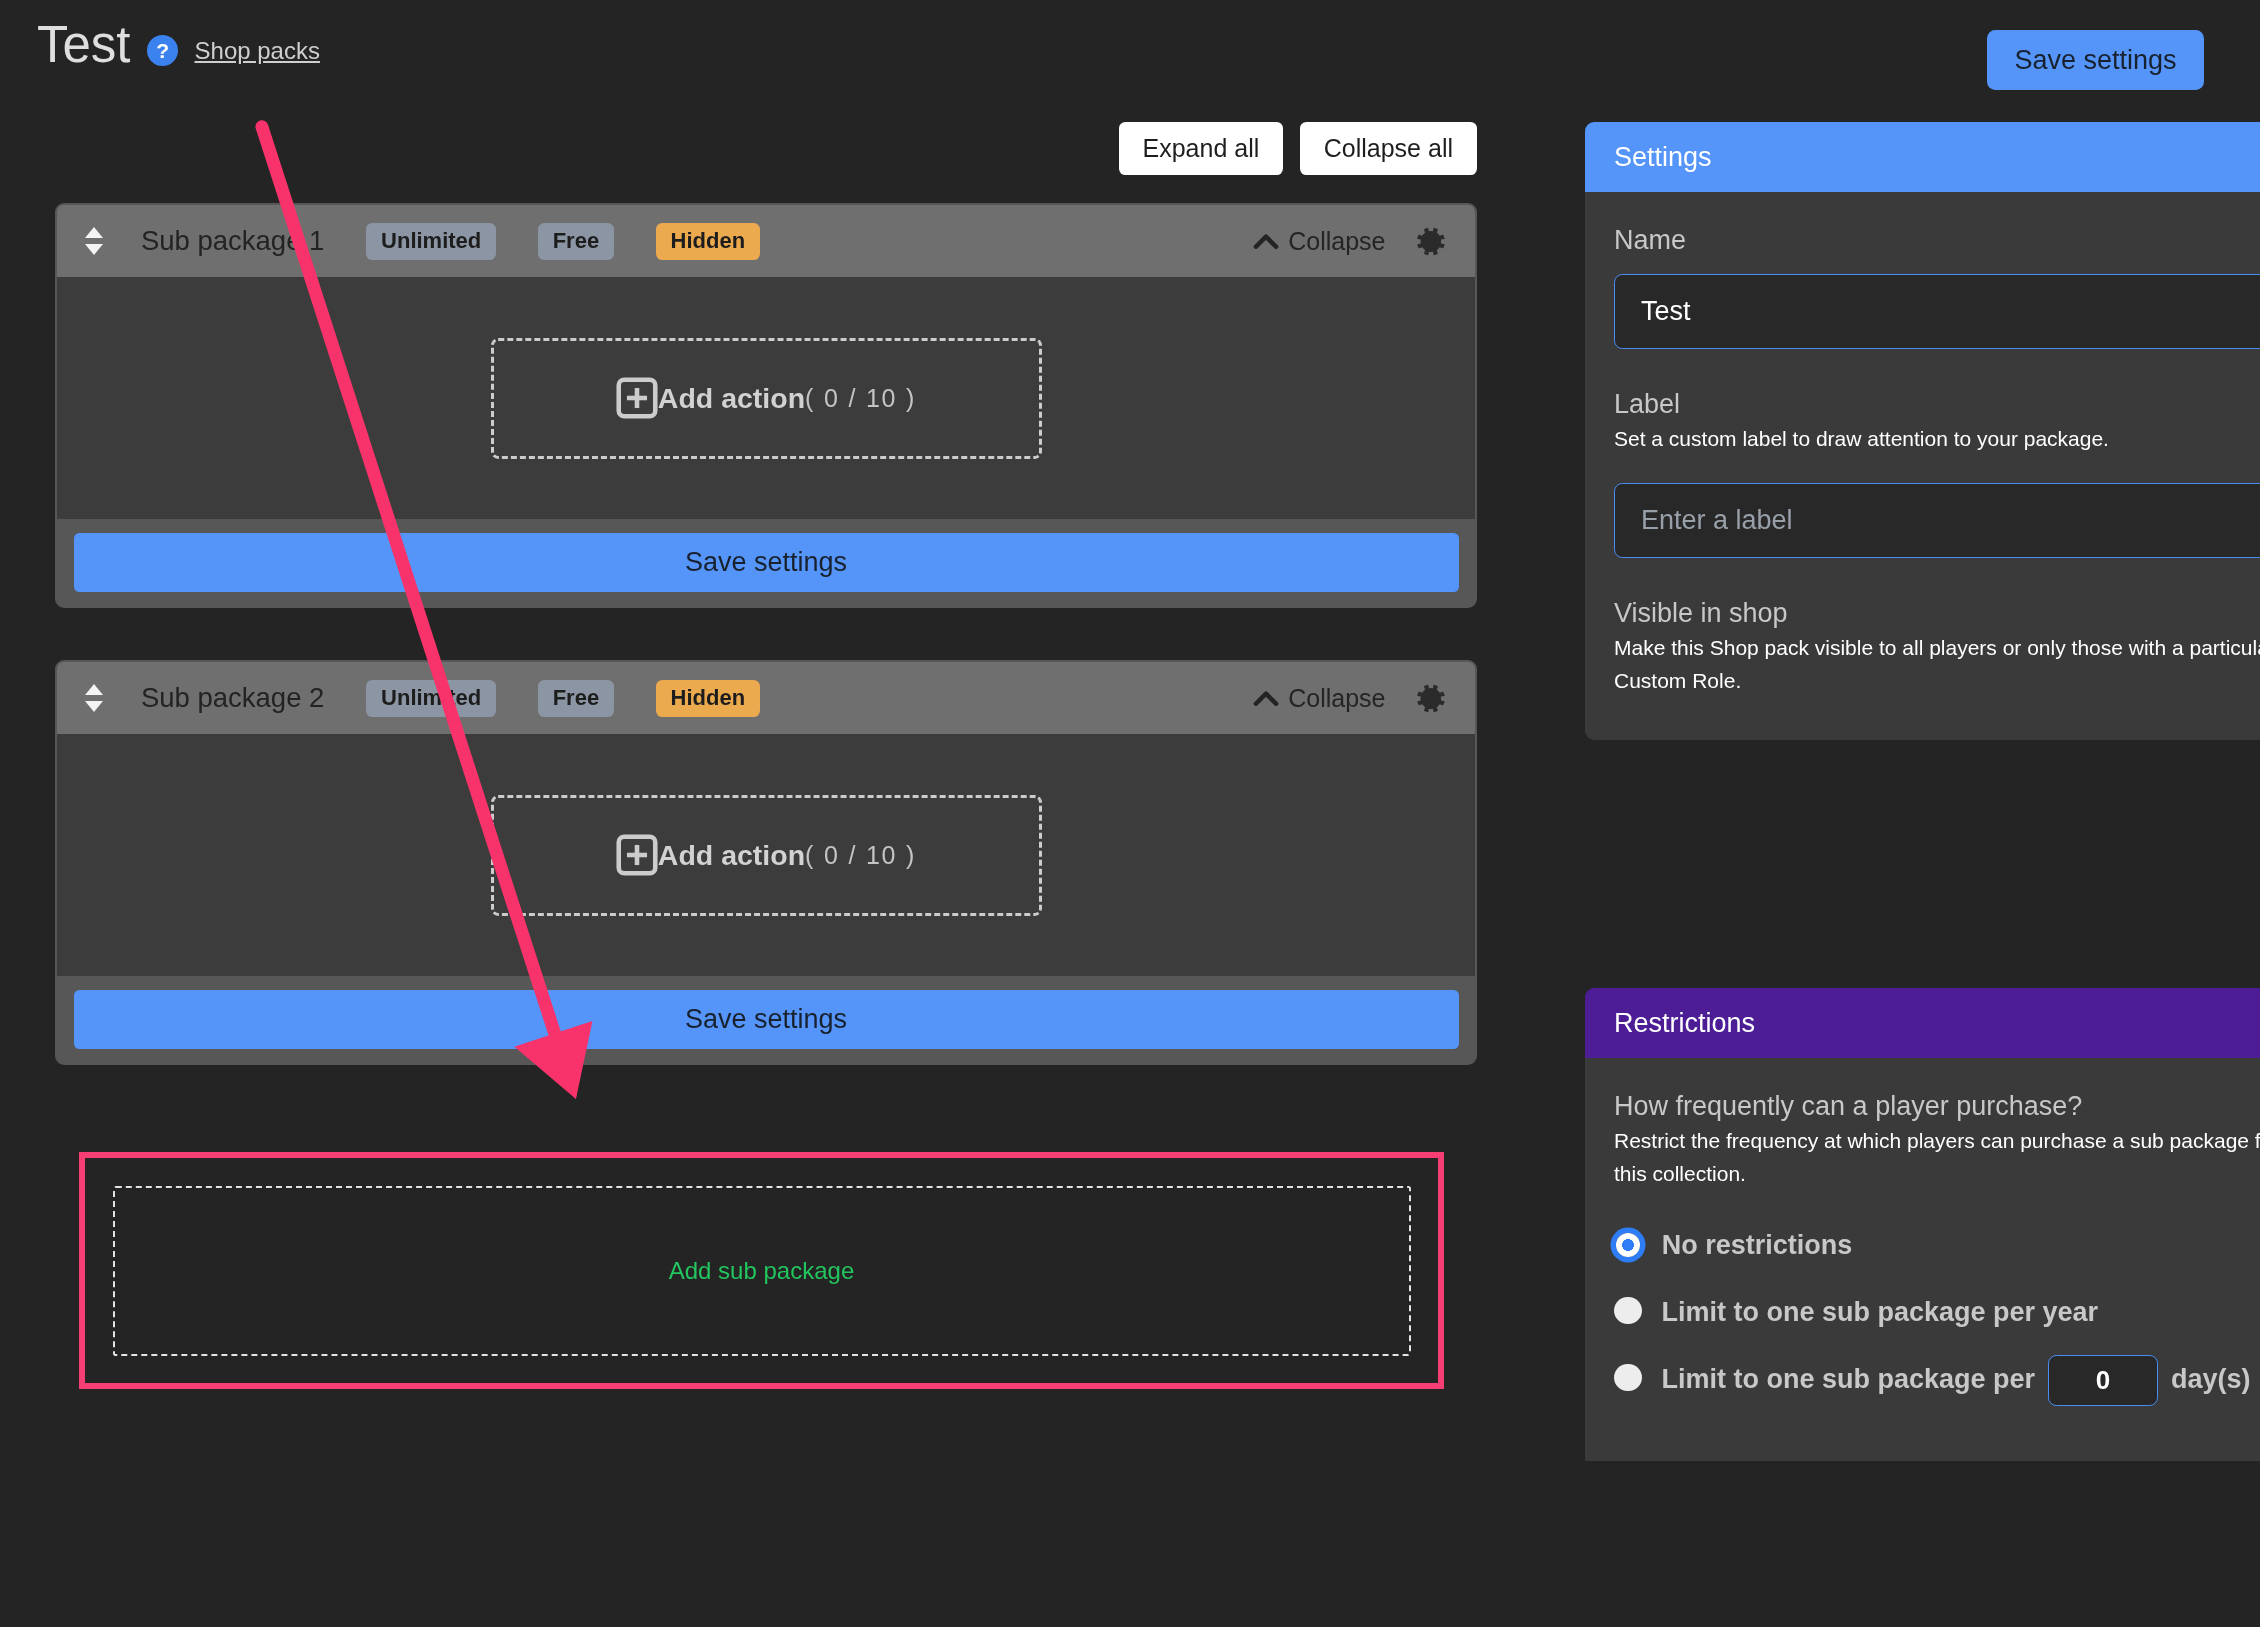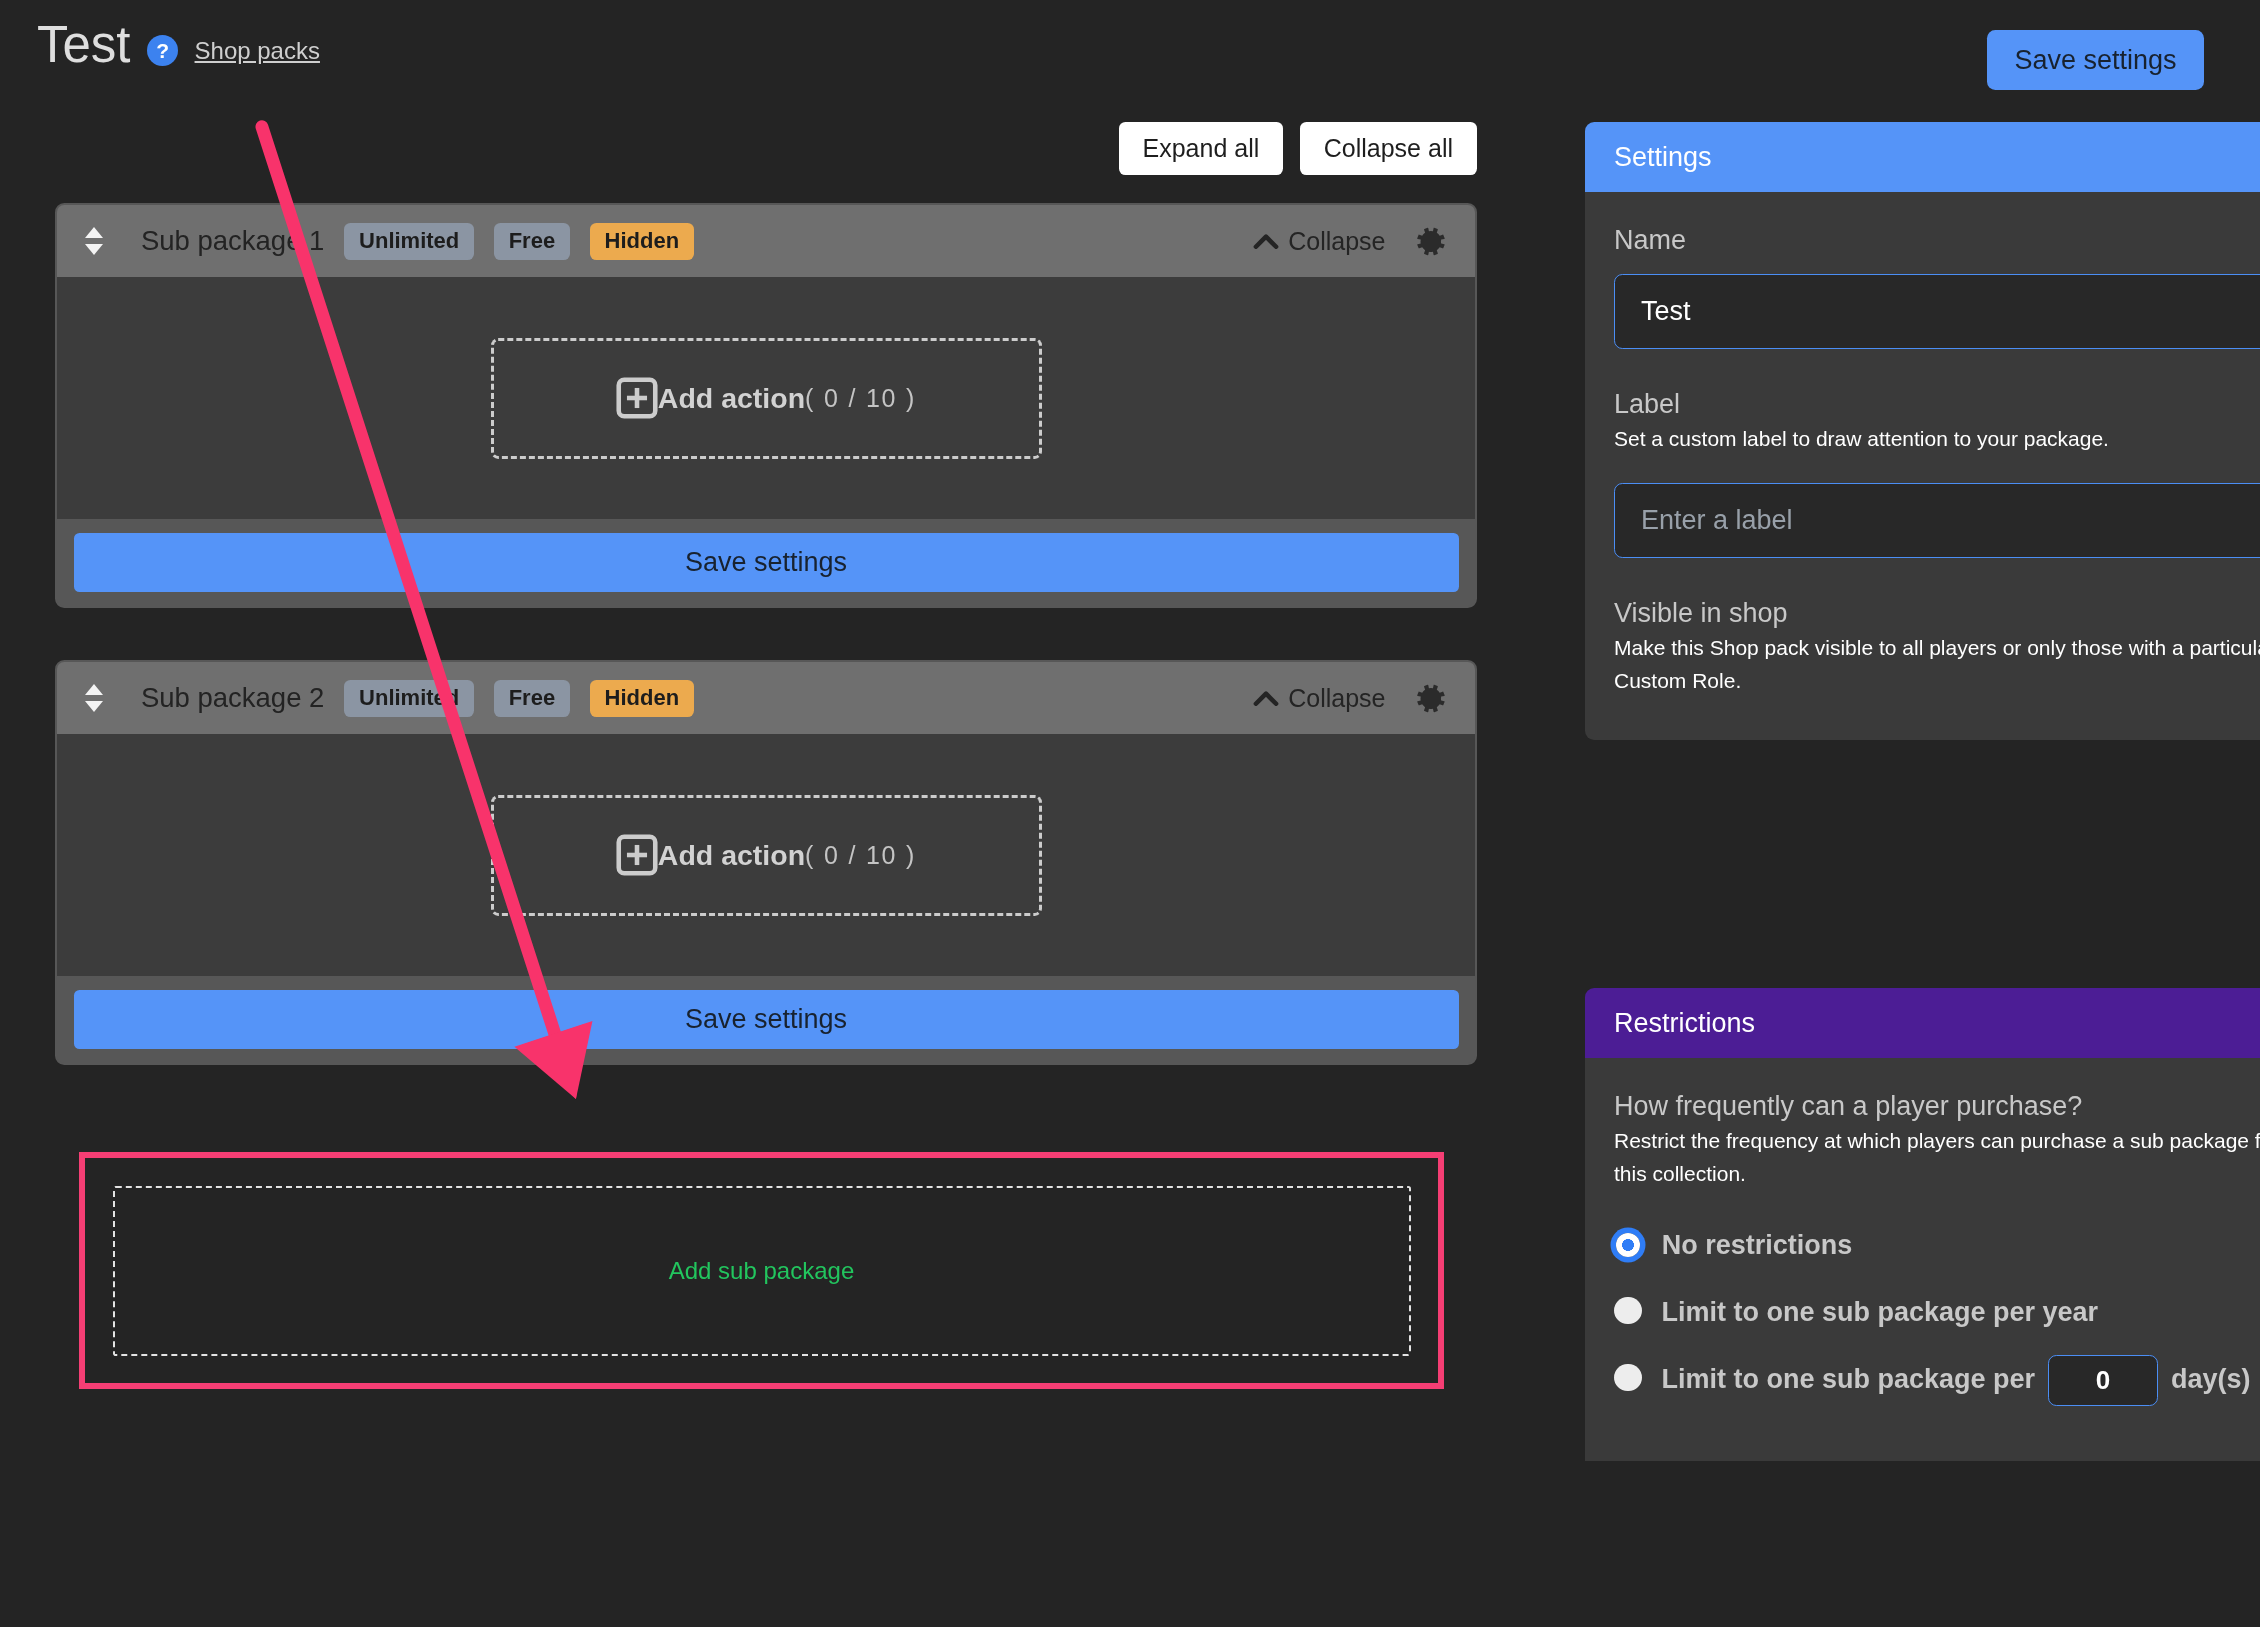--- a/index.html
+++ b/index.html
@@ -39,21 +39,21 @@
   .card-2 { top:660px; }
   .card-header {
     height:72px; background:#6f6f6f; display:flex; align-items:center; padding:0 27.5px; gap:20px;
   }
   .drag-handle { display:flex; flex-direction:column; gap:6.4px; cursor:grab; margin-right:18.4px; }
   .drag-handle .tri-up { width:0; height:0; border-left:9.2px solid transparent; border-right:9.2px solid transparent; border-bottom:11px solid #f4f4f4; }
   .drag-handle .tri-down { width:0; height:0; border-left:9.2px solid transparent; border-right:9.2px solid transparent; border-top:11px solid #f4f4f4; }
   .card-title { font-size:27.5px; color:#232323; }
   .badge {
     background:#8b95a3; color:#1d1d1d; font-size:22px; font-weight:700;
-    padding:5.5px 14.7px; border-radius:6.4px; margin-left:0;
+    padding:5.5px 14.7px; border-radius:6.4px; margin-left:22px;
   }
   .badge.orange { background:#ecaa4e; }
   .header-right { margin-left:auto; display:flex; align-items:center; gap:27px; }
   .collapse-ctl { display:flex; align-items:center; gap:9.2px; font-size:25px; color:#242424; cursor:pointer; }
   .gear-btn { cursor:pointer; display:flex; align-items:center; }
   .card-body { background:#3c3c3c; height:242px; display:flex; align-items:center; justify-content:center; }
   .add-action-btn {
     width:551px; height:121px; border:3.7px dashed #cccccc; border-radius:7.3px;
     background:transparent; display:flex; align-items:center; justify-content:center; cursor:pointer;
   }

